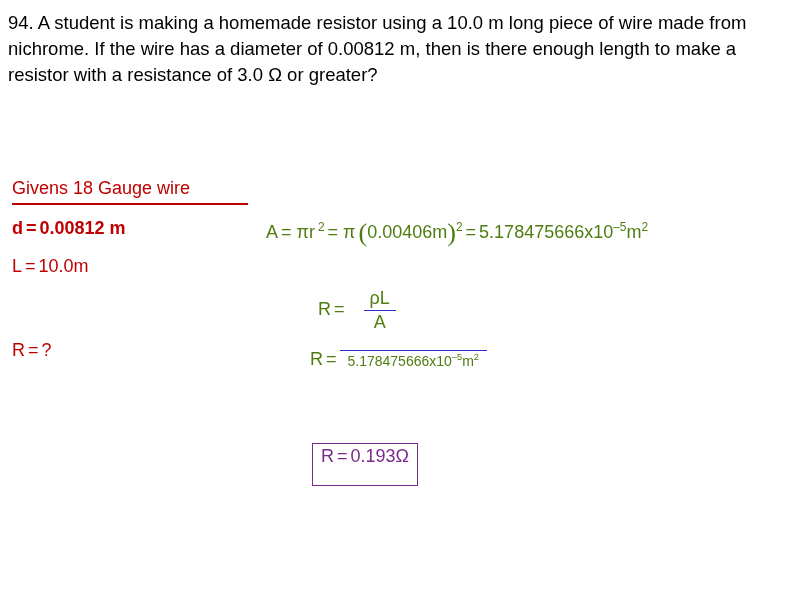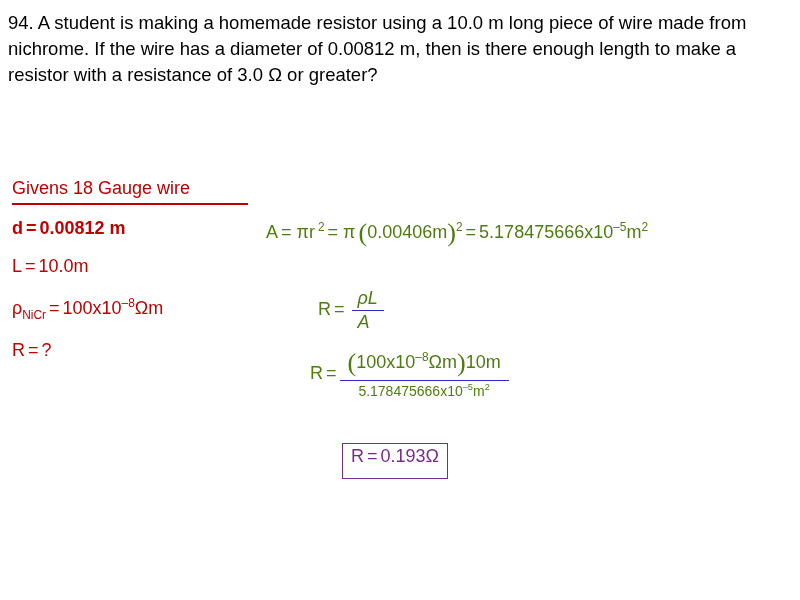--- a/index.html
+++ b/index.html
@@ -70,22 +70,22 @@
     font-size: 18px;
     font-family: "Liberation Sans", sans-serif;
     white-space: nowrap;
   }
   .area-line { left: 266px; top: 218px; }
 
   .r-formula { left: 318px; top: 288px; }
   .r-formula .frac {
     display: inline-block;
     vertical-align: middle;
-    margin-left: 4px;
-    font-style: italic;
+    text-align: center;
+    margin-left: 16px;
   }
   .r-formula .num {
     display: block;
     padding: 0 6px 1px 6px;
   }
   .r-formula .den {
     display: block;
     border-top: 1.6px solid #2b2bc8;
     padding: 1px 6px 0 6px;
   }
@@ -108,24 +108,24 @@
   .r-compute .den {
     display: block;
     border-top: 1.8px solid #2b2bc8;
     padding: 2px 8px 0 8px;
     font-size: 14px;
   }
 
   
   .answer-box {
     position: absolute;
-    left: 342px;
+    left: 312px;
     top: 443px;
     border: 1.6px solid #7a2a8a;
-    padding: 2px 8px 11px 8px;
+    padding: 2px 8px 18px 8px;
     color: #7a2a8a;
     font-size: 18px;
     font-family: "Liberation Sans", sans-serif;
     white-space: nowrap;
   }
 
   
   sup { font-size: 0.66em; vertical-align: super; line-height: 0; }
   sub { font-size: 0.66em; vertical-align: sub; line-height: 0; }
   .paren-big {
@@ -146,42 +146,38 @@
   <div class="givens-rule"></div>
 
   <div class="given-line g1">
     <span>d</span><span class="op">=</span><span>0.00812 m</span>
   </div>
 
   <div class="given-line g2">
     <span>L</span><span class="op">=</span><span>10.0m</span>
   </div>
 
-  <div class="given-line g3">
-    <span>ρ</span><sub>NiCr</sub><span class="op">=</span><span>100x10</span><sup>–8</sup><span>Ωm</span>
-  </div>
 
   <div class="given-line g4">
     <span>R</span><span class="op">=</span><span>?</span>
   </div>
 
   <div class="math area-line">
     <span>A</span><span class="op">= πr</span><sup>2</sup><span class="op">= π</span><span class="paren-big">(</span><span>0.00406m</span><span class="paren-big">)</span><sup>2</sup><span class="op">=</span><span>5.178475666x10</span><sup>–5</sup><span>m</span><sup>2</sup>
   </div>
 
   <div class="math r-formula">
     <span>R</span><span class="op">=</span><span class="frac">
       <span class="num">ρL</span>
       <span class="den">A</span>
     </span>
   </div>
 
   <div class="math r-compute">
     <span class="lead">R</span><span class="lead op">=</span><span class="frac">
-      <span class="num"><span class="paren-big">(</span><span>100x10</span><sup>–8</sup><span>Ωm</span><span class="paren-big">)</span><span>10m</span></span>
       <span class="den"><span>5.178475666x10</span><sup>–5</sup><span>m</span><sup>2</sup></span>
     </span>
   </div>
 
   <div class="answer-box">
     <span>R</span><span class="op">=</span><span>0.193Ω</span>
   </div>
 
 </div>
 

